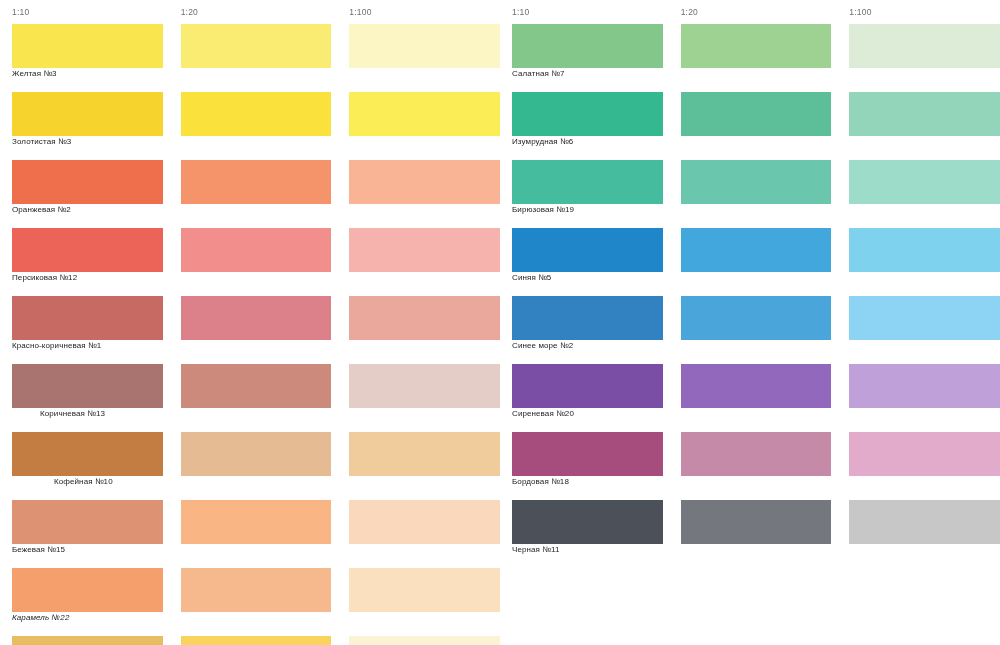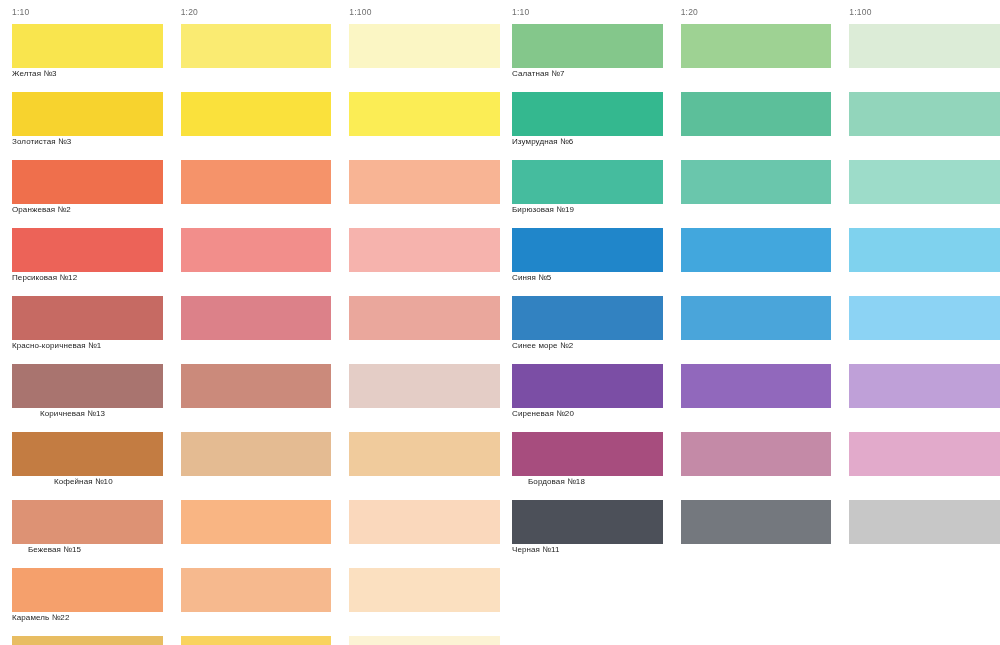--- a/index.html
+++ b/index.html
@@ -133,29 +133,29 @@
           <div class="swatch c2" style="background: rgb(240, 203, 156);"></div>
         </div>
         <div class="row-label c0" style="margin-left: 0px; left: 12px; padding-left: 42px;">Кофейная №10</div>
       </div>
       <div class="row">
         <div class="swatches">
           <div class="swatch c0" style="background: rgb(221, 146, 116);"></div>
           <div class="swatch c1" style="background: rgb(249, 181, 131);"></div>
           <div class="swatch c2" style="background: rgb(250, 216, 188);"></div>
         </div>
-        <div class="row-label c0" style="margin-left: 16px; left: 12px;">Бежевая №15</div>
+        <div class="row-label c0" style="margin-left: 0px; left: 12px;">Бежевая №15</div>
       </div>
       <div class="row">
         <div class="swatches">
           <div class="swatch c0" style="background: rgb(245, 160, 108);"></div>
           <div class="swatch c1" style="background: rgb(246, 185, 142);"></div>
           <div class="swatch c2" style="background: rgb(251, 224, 192);"></div>
         </div>
-        <div class="row-label c0" style="margin-left: 0px; left: 12px;">Карамель №22</div>
+        <div class="row-label c0" style="margin-left: 0px; left: 12px; font-style: italic;">Карамель №22</div>
       </div>
       <div class="row">
         <div class="swatches">
           <div class="swatch c0" style="background: rgb(232, 189, 98);"></div>
           <div class="swatch c1" style="background: rgb(249, 211, 94);"></div>
           <div class="swatch c2" style="background: rgb(252, 243, 212);"></div>
         </div>
         <div class="row-label c0" style="margin-left: 0px; left: 12px;">Охра №9</div>
       </div>
     </div>
@@ -212,21 +212,21 @@
           <div class="swatch c2" style="background: rgb(191, 160, 216);"></div>
         </div>
         <div class="row-label c0" style="margin-left: 0px; left: 12px;">Сиреневая №20</div>
       </div>
       <div class="row">
         <div class="swatches">
           <div class="swatch c0" style="background: rgb(167, 77, 126);"></div>
           <div class="swatch c1" style="background: rgb(196, 138, 167);"></div>
           <div class="swatch c2" style="background: rgb(226, 170, 203);"></div>
         </div>
-        <div class="row-label c0" style="margin-left: 16px; left: 12px;">Бордовая №18</div>
+        <div class="row-label c0" style="margin-left: 0px; left: 12px;">Бордовая №18</div>
       </div>
       <div class="row">
         <div class="swatches">
           <div class="swatch c0" style="background: rgb(76, 80, 89);"></div>
           <div class="swatch c1" style="background: rgb(116, 120, 126);"></div>
           <div class="swatch c2" style="background: rgb(199, 199, 199);"></div>
         </div>
         <div class="row-label c0" style="margin-left: 0px; left: 12px;">Черная №11</div>
       </div>
     </div>

